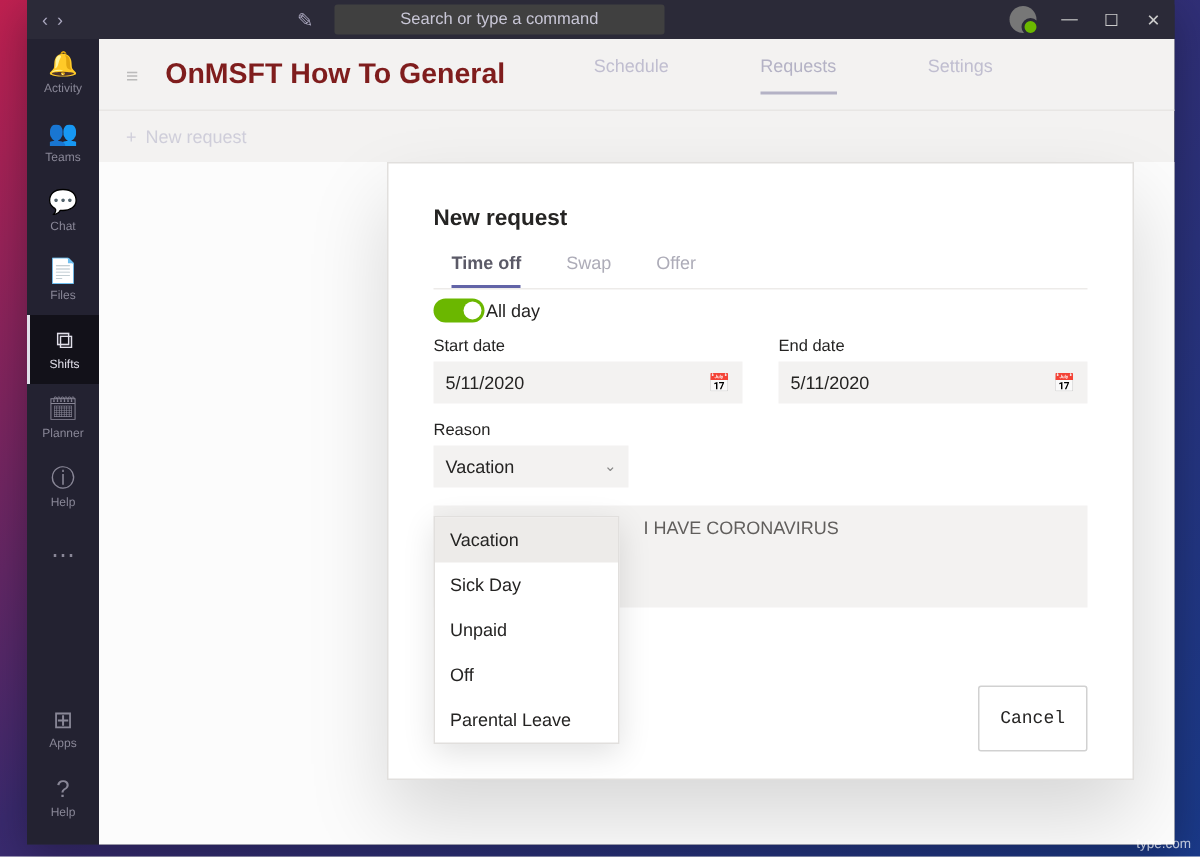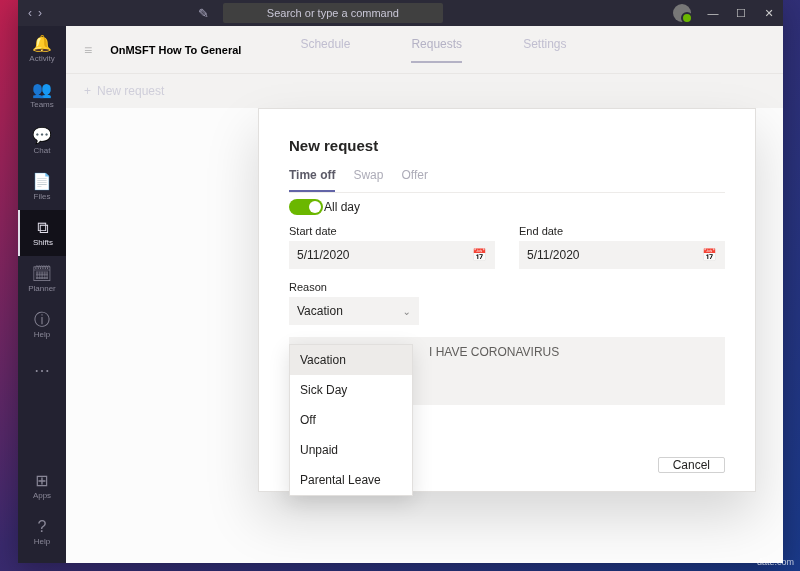--- a/index.html
+++ b/index.html
@@ -18,44 +18,44 @@
 .app-body { flex:1; display:flex; overflow:hidden; }
 .sidebar { width: 48px; background:#232231; display:flex; flex-direction:column; align-items:center; color:#898797; font-size:8px; gap:0; }
 .sidebar .item { width:48px; height:46px; display:flex; flex-direction:column; align-items:center; justify-content:center; gap:2px; cursor:pointer; }
 .sidebar .item.active { background:#121119; color:#e1dfea; border-left:2px solid #e1dfea; }
 .sidebar .glyph { font-size:16px; line-height:1; }
 .sidebar .label { font-size:8px; }
 .sidebar .bottom { margin-top:auto; margin-bottom:8px; }
 .content { flex:1; background:#f3f2f1; display:flex; flex-direction:column; }
 .content-header { height: 48px; display:flex; align-items:center; padding:0 18px; color:#8f8da0; font-size:12px; gap:18px; background:#f3f2f1; border-bottom:1px solid #e8e6e4; }
 .hamburger { font-size:14px; color:#bbb; }
-.team-title { font-weight:700; font-size:11px; color:#000000; }
+.team-title { font-weight:700; font-size:19px; color:#7f1d1d; }
 .tabs { display:flex; gap:20px; font-size:12px; }
 .tabs span { color:#c0bed0; padding-bottom:10px;margin-left:41px; }
 .tabs span.active { color:#b4b2c5; border-bottom:2px solid #b4b2c5; }
 .subbar { height:34px; display:flex; align-items:center; padding:0 18px; color:#cfceda; font-size:12px; gap:6px; }
 .main { flex:1; background:#f3f2f1; position:relative; }
 .scrim { position:absolute; inset:0; background:#fff; opacity:.75; }
 .modal { position:absolute; left:192px; top:0px; width:498px; background:#fff; border:1px solid #e1dfdd; box-shadow:0 25px 50px rgba(0,0,0,.15); padding:28px 30px 18px 30px; }
 .modal h2 { font-size:15px; font-weight:700; color:#252423; margin-bottom:14px; }
 .req-tabs { display:flex; gap:18px; font-size:12px; border-bottom:1px solid #edebe9; margin-bottom:6px; }
-.req-tabs span { padding-bottom:8px; color:#adacb8; }
+.req-tabs span { padding-bottom:8px; color:#adacb8;margin-left:12px; }
 .req-tabs span.active { color:#5b5a67; font-weight:600; border-bottom:2px solid #6264a7; }
 .allday-row { display:flex; justify-content:flex-start; align-items:center; gap:1px; font-size:12px; color:#252423; margin:6px 0 10px; }
 .toggle { width:34px; height:16px; background:#6bb700; border-radius:9px; position:relative; }
 .toggle::after { content:""; position:absolute; right:2px; top:2px; width:12px; height:12px; background:#fff; border-radius:50%; }
 .form-row { display:flex; gap:24px; margin-bottom:12px; }
 .field { flex:1; display:flex; flex-direction:column; gap:4px; }
 .field label { font-size:11px; color:#252423; }
 .input { height:28px; background:#f3f2f1; display:flex; align-items:center; padding:0 8px; font-size:12px; color:#252423; justify-content:space-between; }
 .input .cal { font-size:12px; color:#777; }
 .input .chev { font-size:10px; color:#888; }
 .note { height:68px; background:#f3f2f1; padding:8px 10px; font-size:12px; color:#605e5c; }
 .footer { display:flex; justify-content:flex-end; gap:10px; margin-top:52px; }
-.btn { height:16px; padding:0 14px; font-size:12px; display:flex; align-items:center; border-radius:2px; cursor:pointer; }
+.btn { height:44px; padding:0 14px; font-size:12px; display:flex; align-items:center; border-radius:2px; cursor:pointer;font-family:Liberation Mono, monospace; }
 .btn-secondary { background:#fff; border:1px solid #d1d1d1; color:#252423; }
 .btn-primary { background:#6264a7; color:#fff; font-weight:600; }
 .dropdown { position:absolute; left:30px; top:235px; width:124px; background:#fff; border:1px solid #e1dfdd; box-shadow:0 6px 20px rgba(0,0,0,.12); font-size:12px; }
 .dropdown div { padding:8px 10px; cursor:pointer; color:#252423; }
 .dropdown div.selected { background:#edebe9; }
 .watermark { position:absolute; right:6px; bottom:4px; font-size:9px; color:#fff; opacity:.7; }
 </style>
 </head>
 <body>
 
@@ -176,23 +176,23 @@
           <div class="note" style="padding-left:140px;">
             <span>I HAVE CORONAVIRUS</span>
           </div>
           <div class="footer">
             <div class="btn btn-secondary">Cancel</div>
           </div>
 
           <div class="dropdown">
             <div class="selected">Vacation</div>
             <div>Sick Day</div>
+            <div>Unpaid</div>
             <div>Off</div>
-            <div>Unpaid</div>
             <div>Parental Leave</div>
           </div>
         </div>
       </div>
     </div>
   </div>
 </div>
 
-<div class="watermark">date.com</div>
+<div class="watermark">type.com</div>
 
 </body></html>

